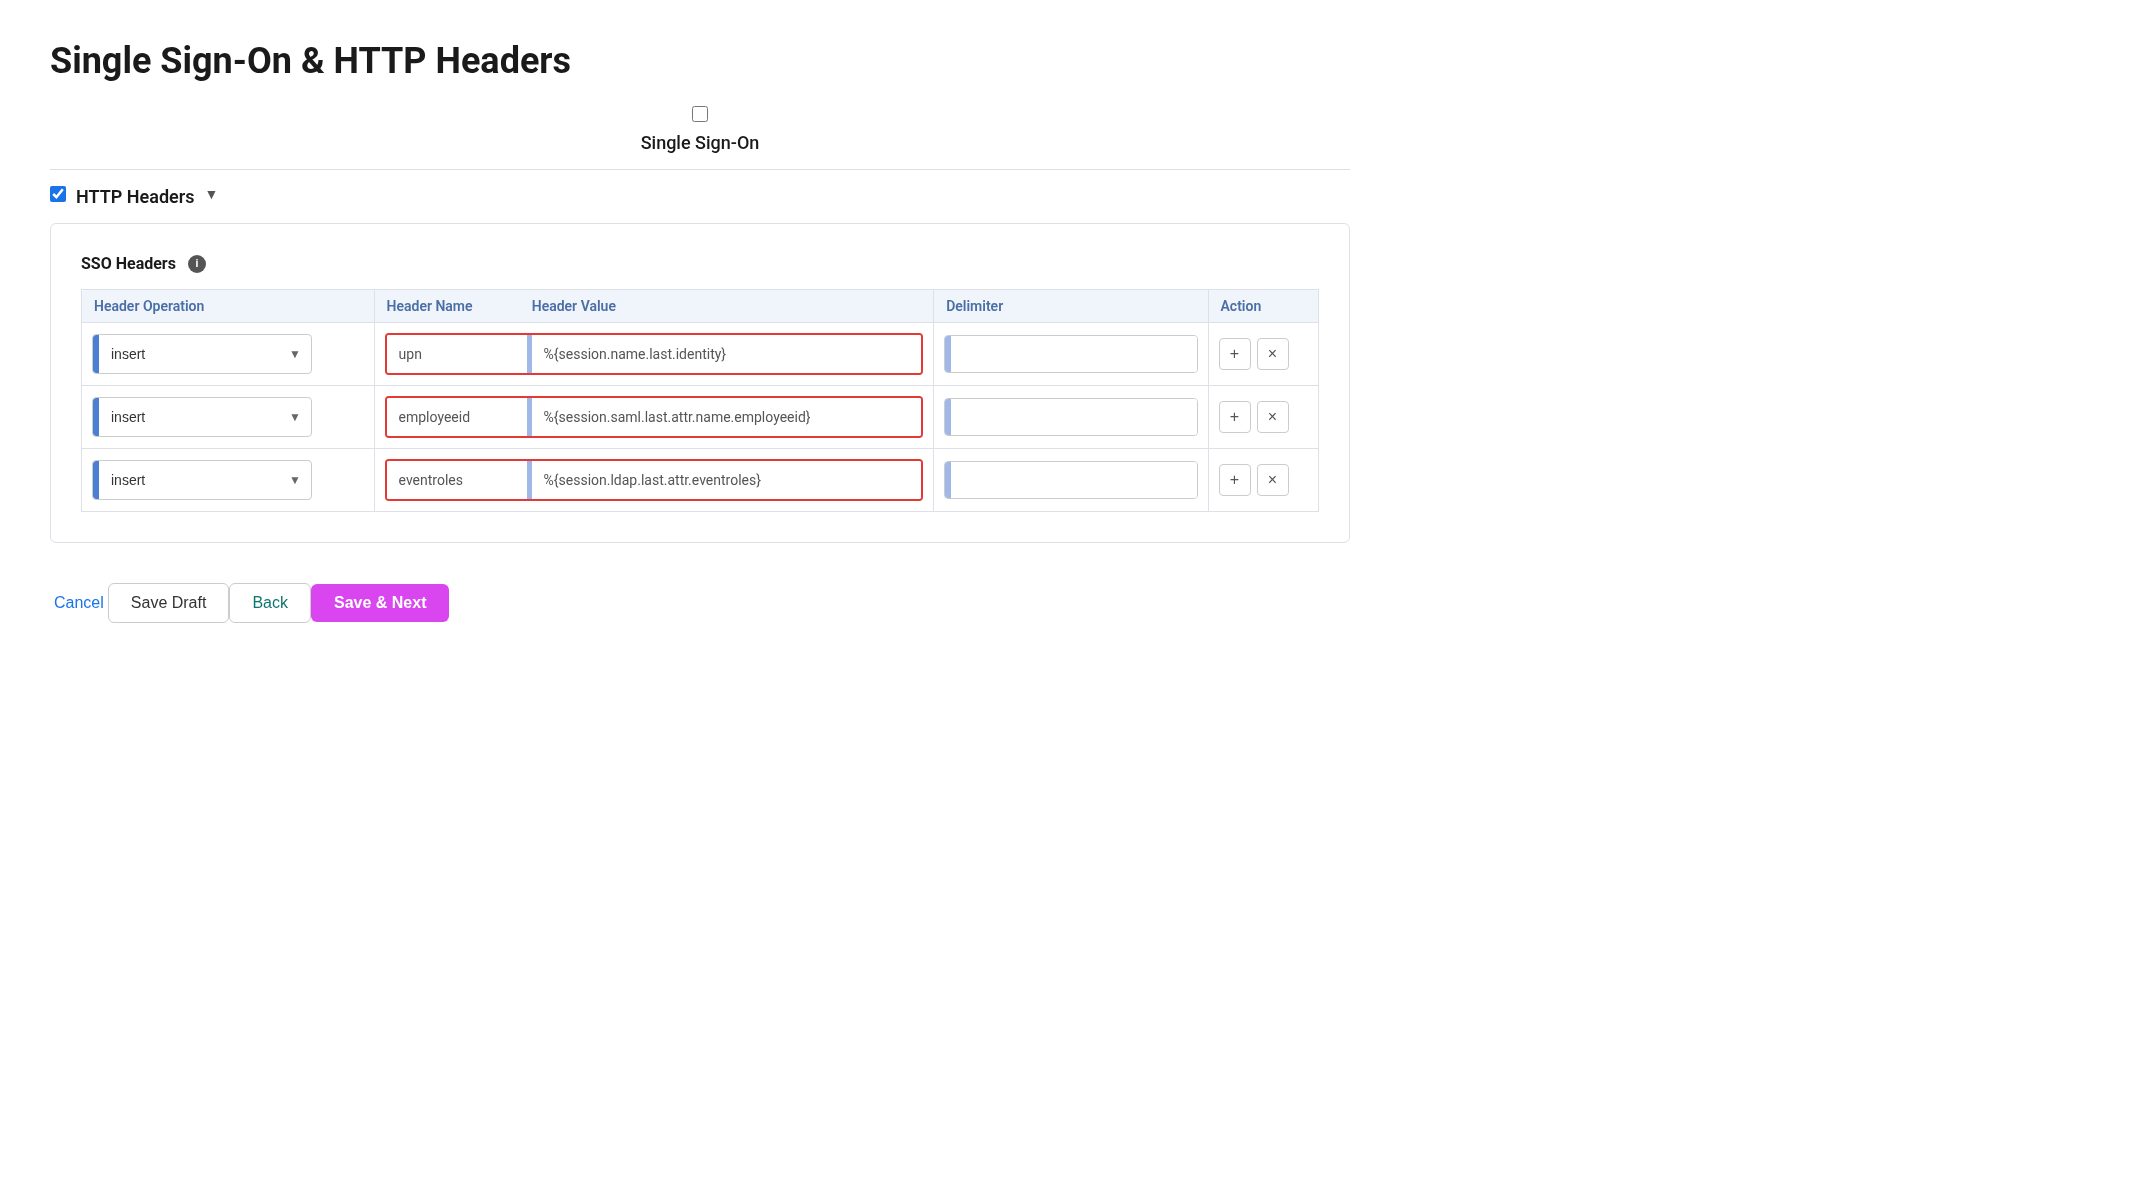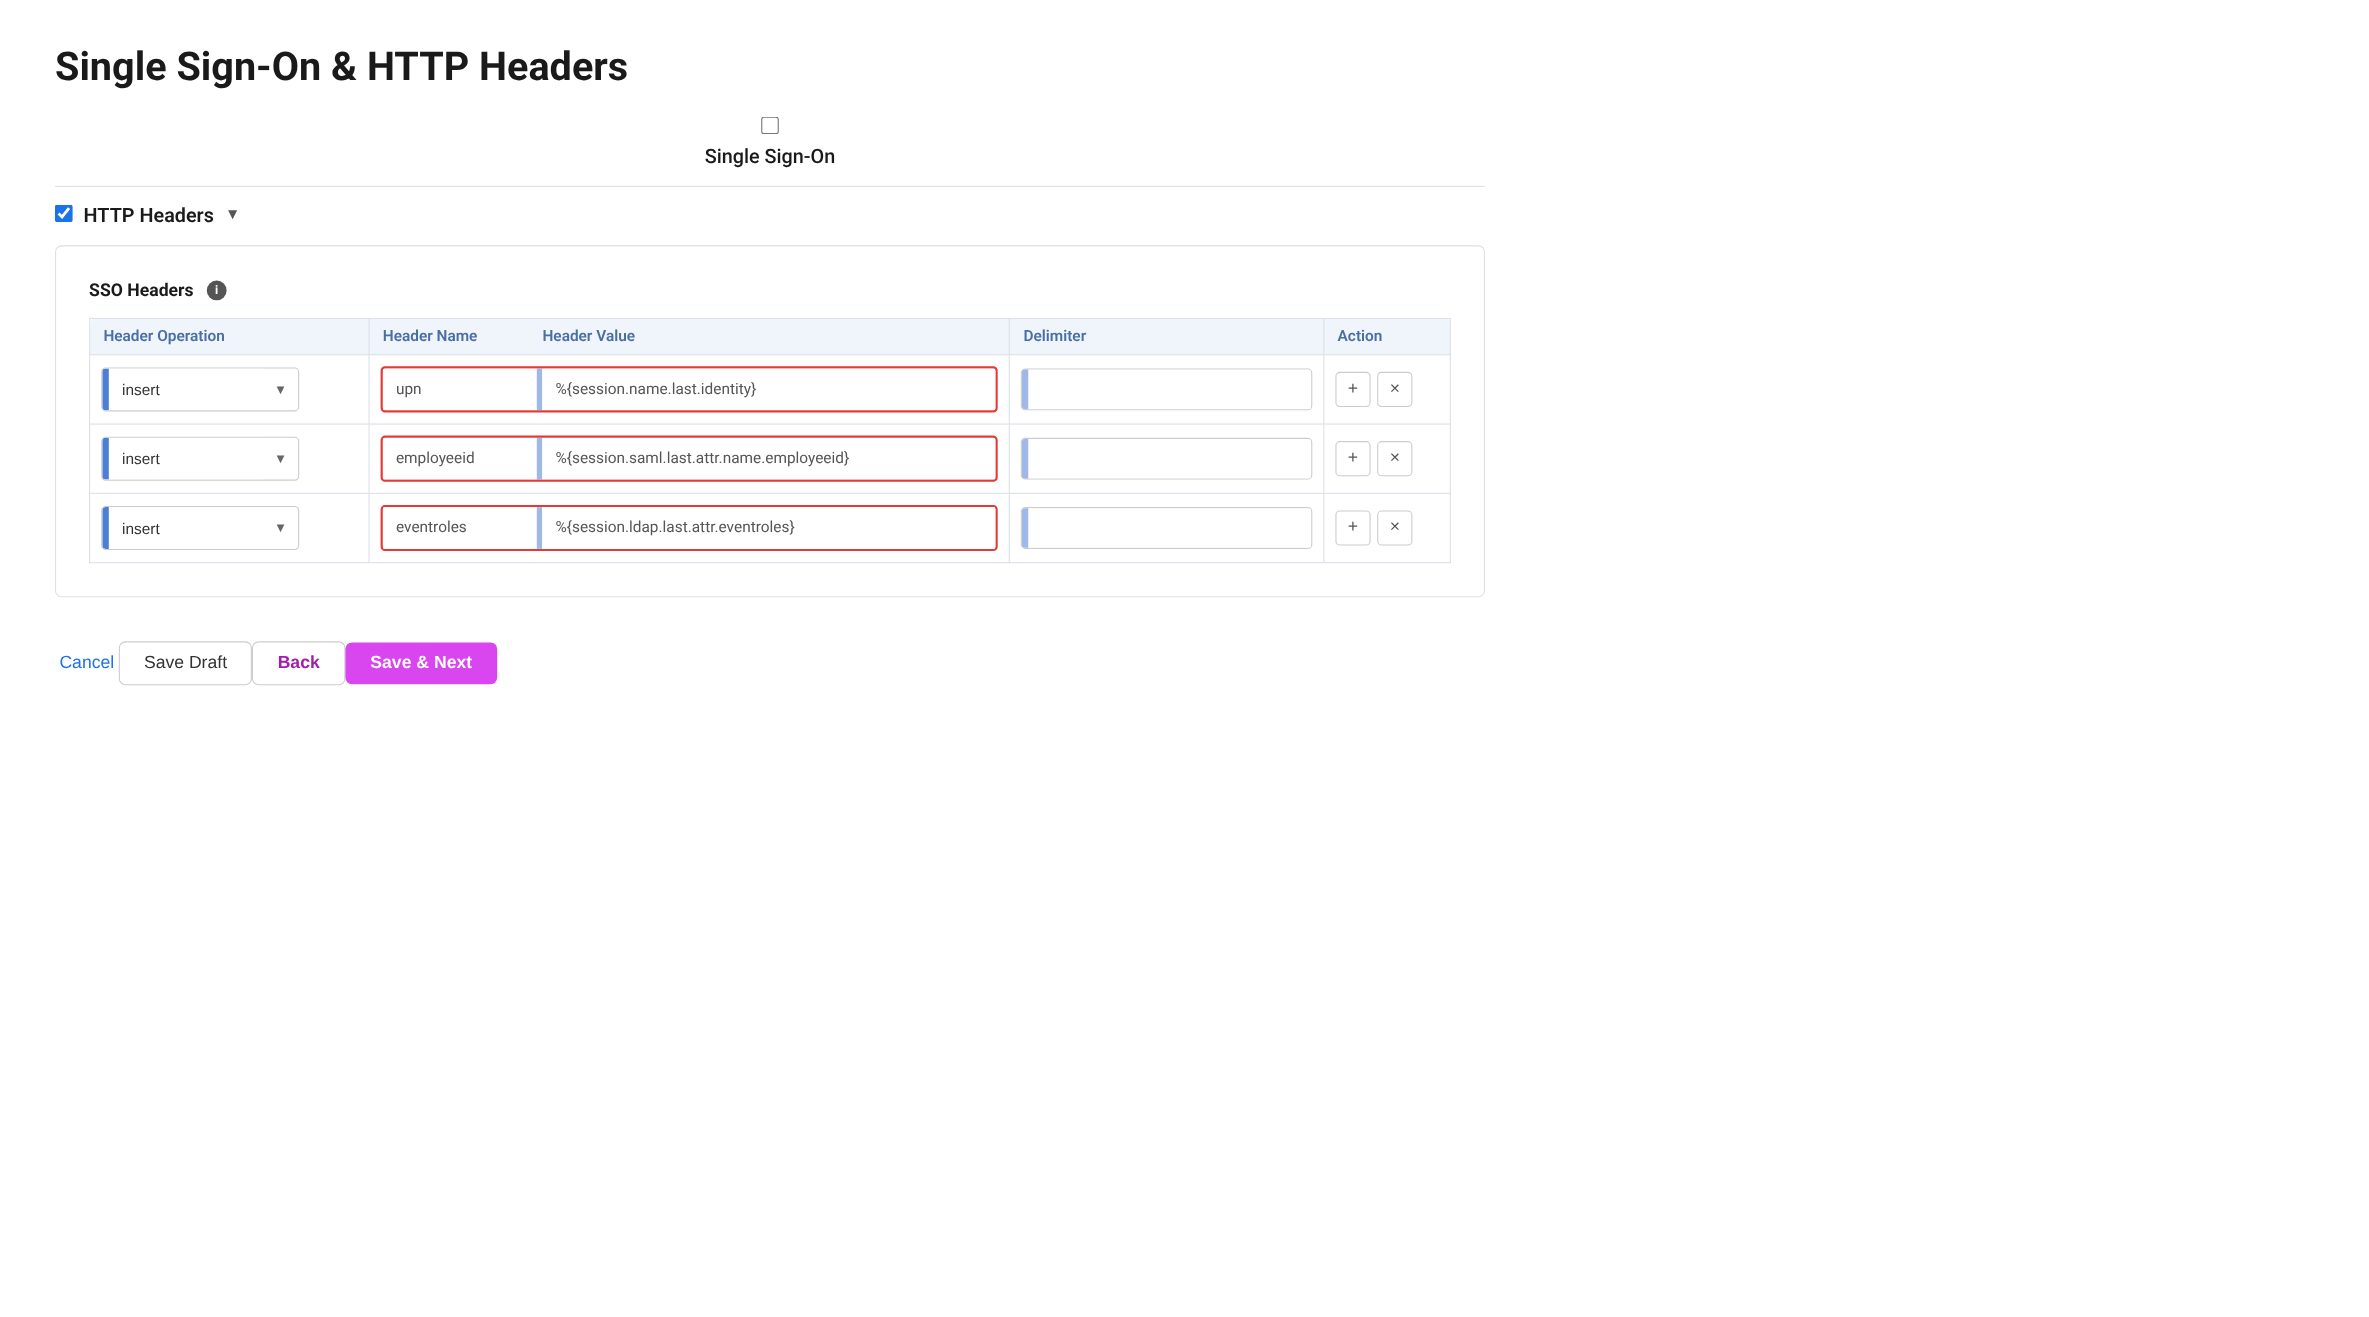--- a/index.html
+++ b/index.html
@@ -157,21 +157,21 @@
       cursor: pointer;
       height: 38px;
     }
 
     .select-container {
       display: flex;
       align-items: center;
       border: 1px solid #ccc;
       border-radius: 4px;
       overflow: hidden;
-      width: 180px;
+      width: 220px;
     }
 
     .select-container .operation-select {
       border: none;
       border-radius: 0;
       flex: 1;
     }
 
     .select-arrow {
       padding: 0 10px;
@@ -252,26 +252,26 @@
       font-size: 16px;
       cursor: pointer;
       padding: 10px 22px;
       border-radius: 6px;
       font-weight: 500;
     }
 
     .btn-back {
       background: #fff;
       border: 1px solid #ccc;
-      color: #a21caf;
+      color: #0f766e;
       font-size: 16px;
       cursor: pointer;
       padding: 10px 22px;
       border-radius: 6px;
-      font-weight: 700;
+      font-weight: 400;
     }
 
     .btn-save-next {
       background: #d946ef;
       border: none;
       color: #fff;
       font-size: 16px;
       cursor: pointer;
       padding: 10px 23px;
       border-radius: 6px;

